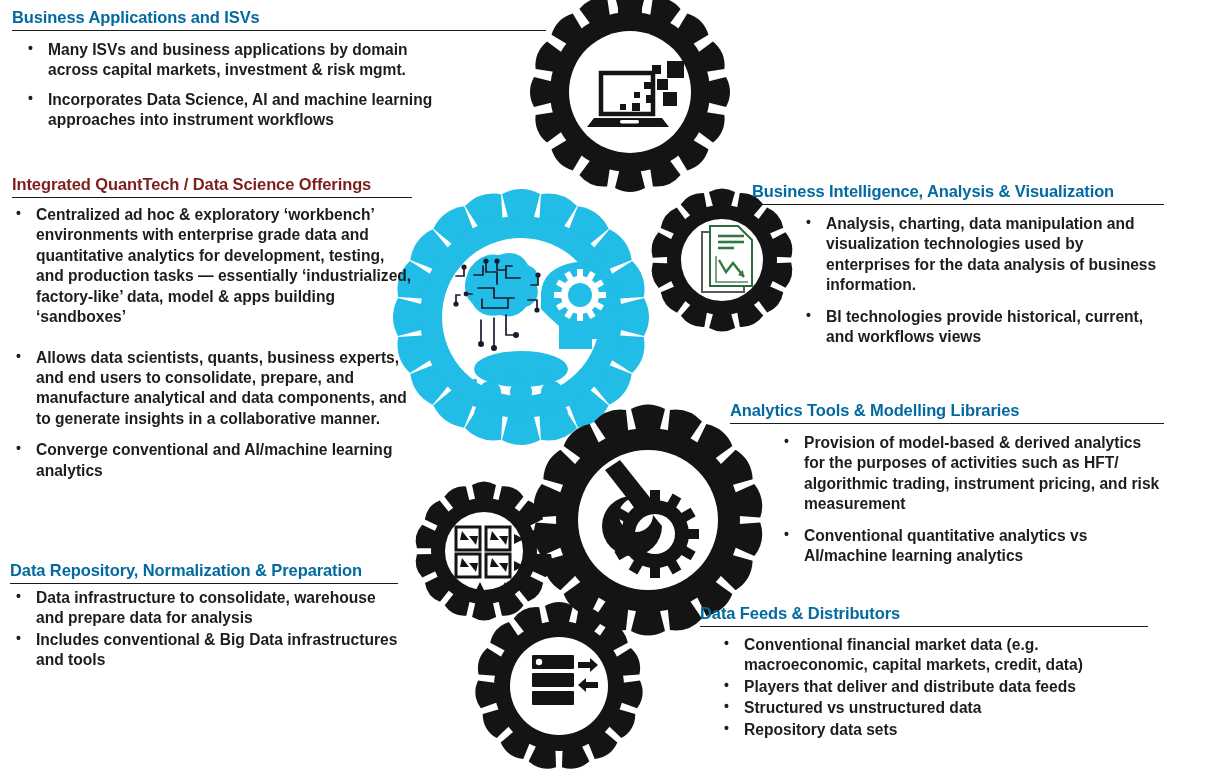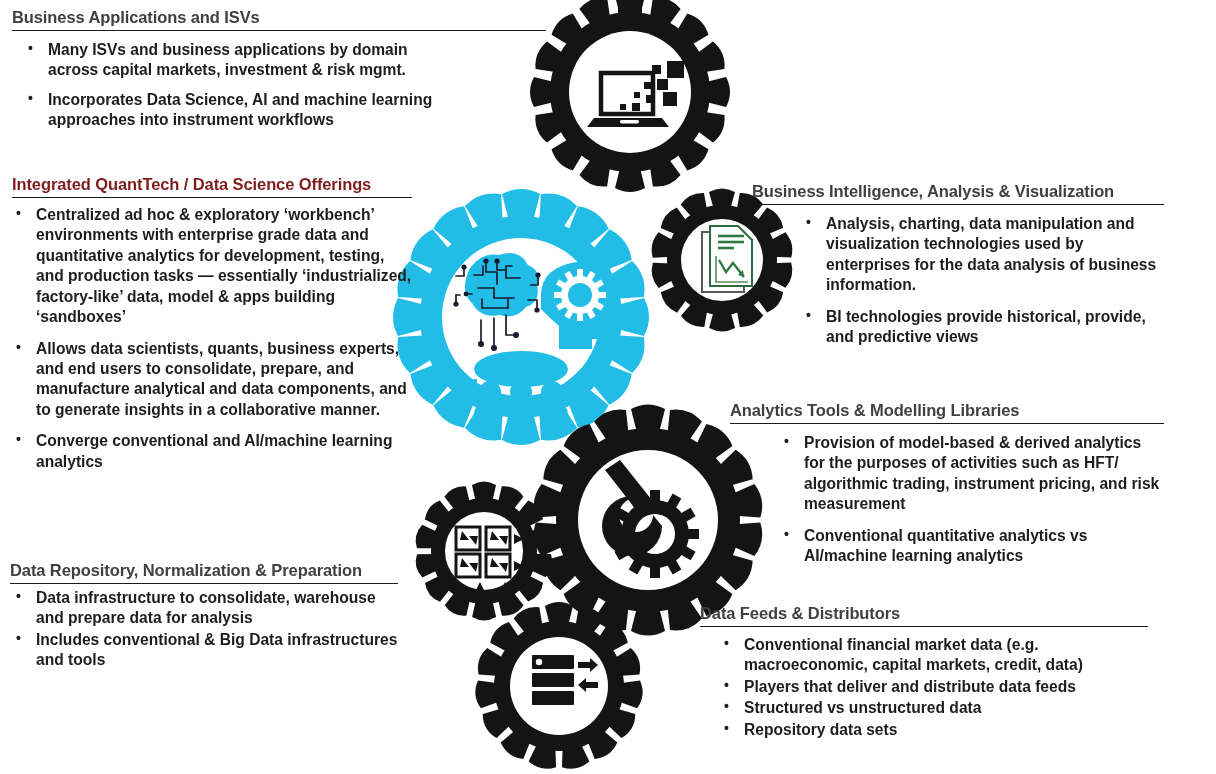--- a/index.html
+++ b/index.html
@@ -26,21 +26,21 @@
     width: 1216px;
     height: 774px;
     pointer-events: none;
   }
 
   
   .block { position: absolute; }
 
   .block-title {
     font-weight: bold;
-    color: #404040;
+    color: #0369a1;
     font-size: 16.5px;
     letter-spacing: -0.1px;
     line-height: 1.15;
     white-space: nowrap;
   }
   .block-title.accent { color: #7f1d1d; }
 
   .rule {
     border-top: 1.4px solid #1a1a1a;
     margin-top: 3px;
@@ -675,41 +675,41 @@
       <ul class="bullets" style="width:430px; margin-top:9px;">
         <li>Many ISVs and business applications by domain across capital markets, investment &amp; risk mgmt.</li>
         <li>Incorporates Data Science, AI and machine learning approaches into instrument workflows</li>
       </ul>
     </div>
 
     <div class="block" id="blk-quanttech">
       <div class="block-title accent">Integrated QuantTech / Data Science Offerings</div>
       <div class="rule"></div>
       <ul class="bullets" style="margin-top:7px;">
-        <li style="margin-bottom:11px;">Centralized ad hoc &amp; exploratory ‘workbench’ environments with enterprise grade data and quantitative analytics for development, testing, and production tasks — essentially ‘industrialized, factory-like’ data, model &amp; apps building ‘sandboxes’</li>
+        <li style="margin-bottom:20px;">Centralized ad hoc &amp; exploratory ‘workbench’ environments with enterprise grade data and quantitative analytics for development, testing, and production tasks — essentially ‘industrialized, factory-like’ data, model &amp; apps building ‘sandboxes’</li>
         <li style="margin-bottom:11px;">Allows data scientists, quants, business experts, and end users to consolidate, prepare, and manufacture analytical and data components, and to generate insights in a collaborative manner.</li>
         <li>Converge conventional and AI/machine learning analytics</li>
       </ul>
     </div>
 
     <div class="block" id="blk-data-repo">
       <div class="block-title">Data Repository, Normalization &amp; Preparation</div>
       <div class="rule"></div>
       <ul class="bullets tight" style="margin-top:0;">
         <li>Data infrastructure to consolidate, warehouse and prepare data for analysis</li>
         <li>Includes conventional &amp; Big Data infrastructures and tools</li>
       </ul>
     </div>
 
     <div class="block" id="blk-bi">
       <div class="block-title">Business Intelligence, Analysis &amp; Visualization</div>
       <div class="rule" style="width:412px;"></div>
       <ul class="bullets" style="margin-top:9px;">
         <li style="margin-bottom:11px;">Analysis, charting, data manipulation and visualization technologies used by enterprises for the data analysis of business information.</li>
-        <li>BI technologies provide historical, provide, and predictive views</li>
+        <li>BI technologies provide historical, current, and workflows views</li>
       </ul>
     </div>
 
     <div class="block" id="blk-analytics-tools">
       <div class="block-title">Analytics Tools &amp; Modelling Libraries</div>
       <div class="rule" style="width:434px;"></div>
       <ul class="bullets" style="margin-top:9px;">
         <li style="margin-bottom:11px;">Provision of model-based &amp; derived analytics for the purposes of activities such as HFT/ algorithmic trading, instrument pricing, and risk measurement</li>
         <li>Conventional quantitative analytics vs AI/machine learning analytics</li>
       </ul>

